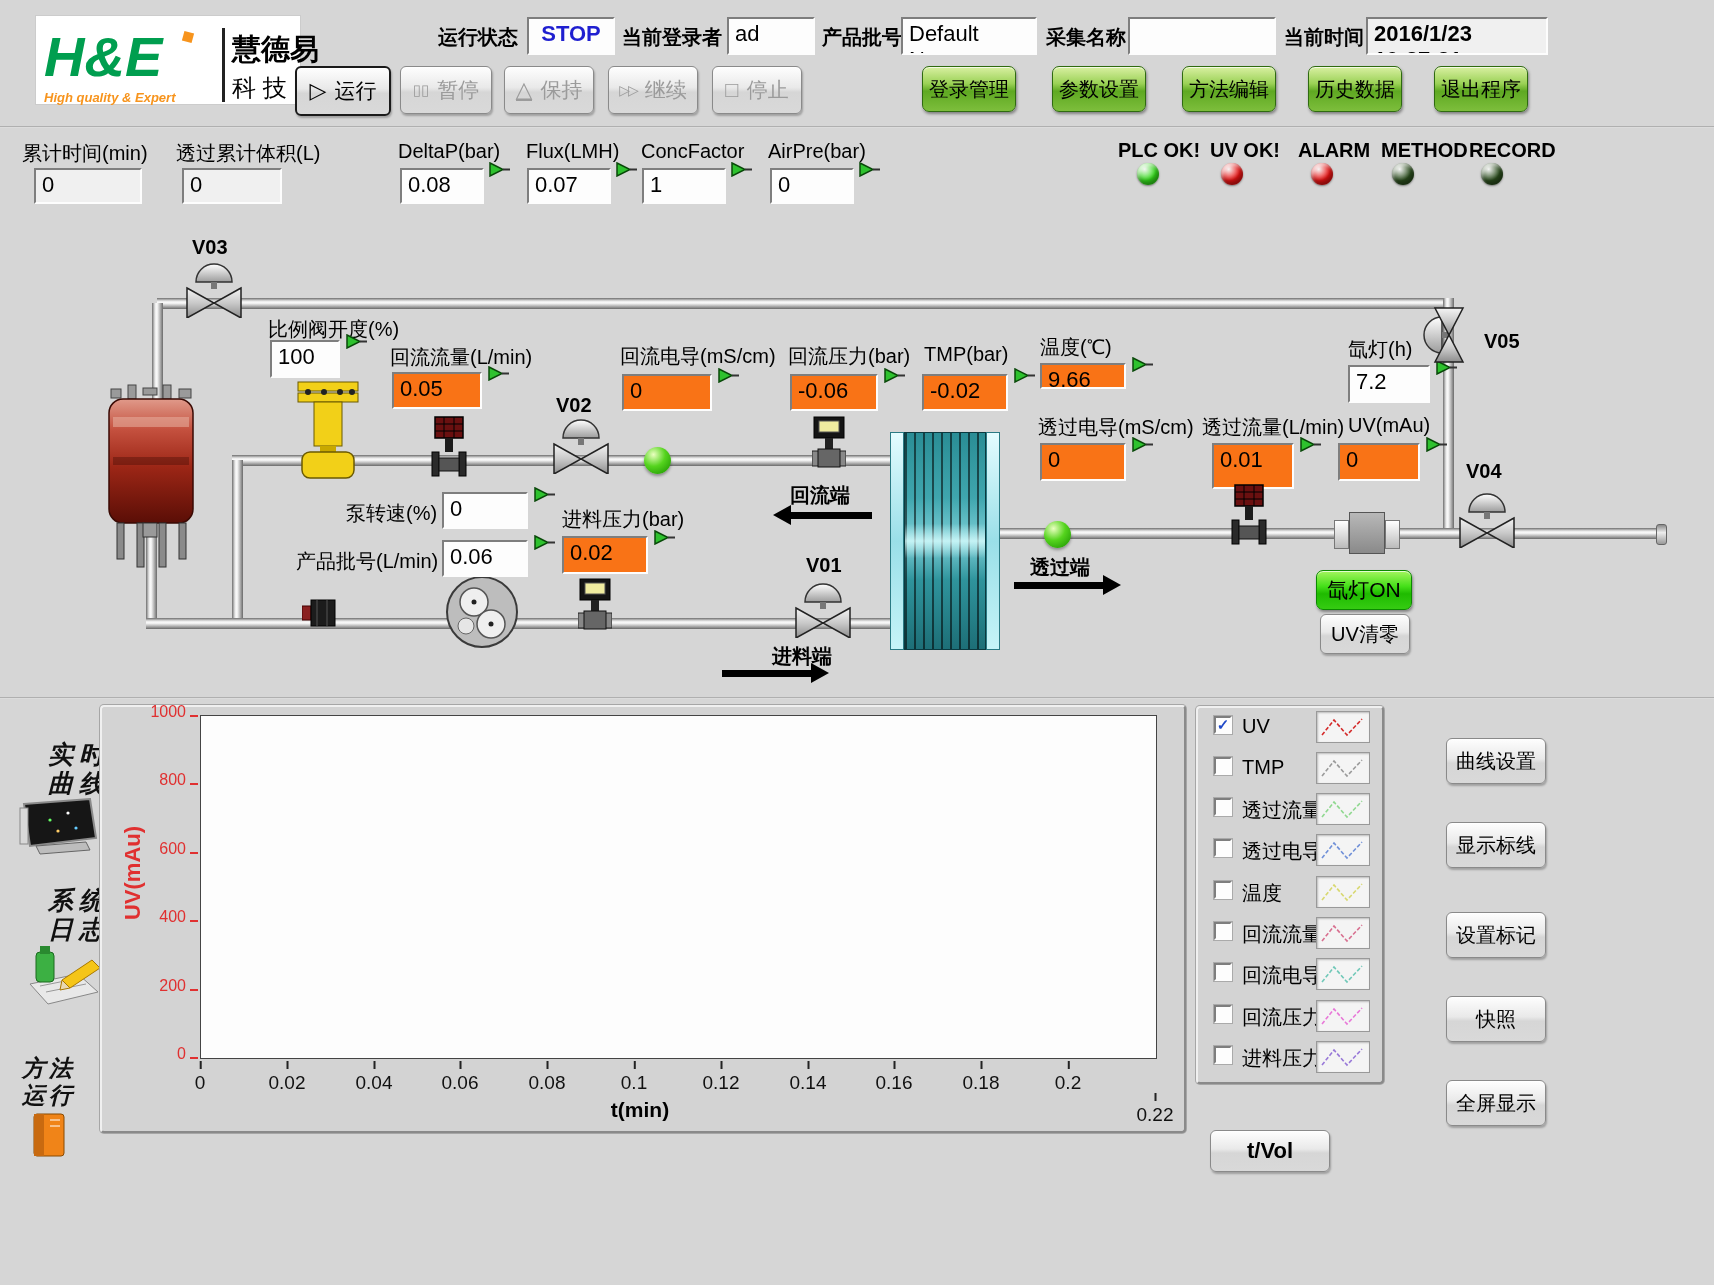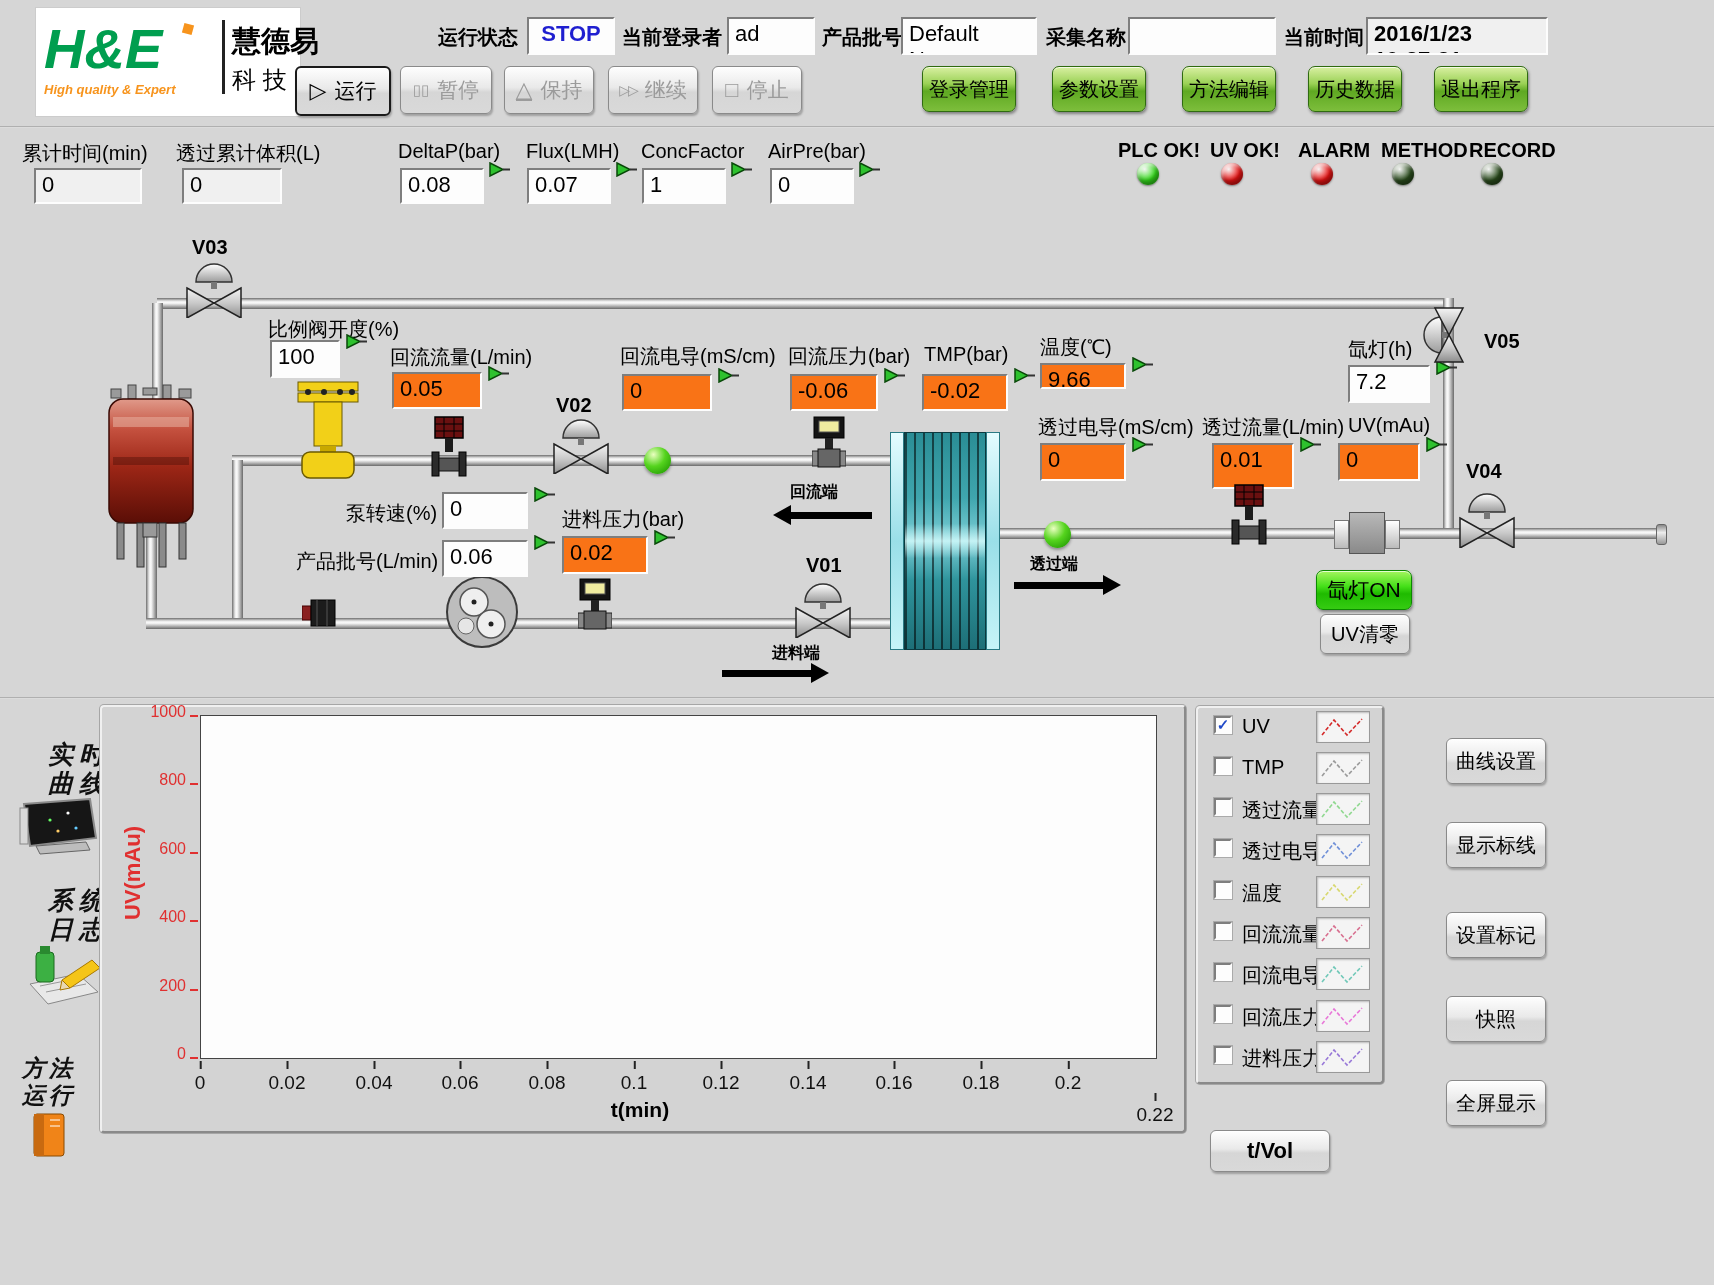--- a/index.html
+++ b/index.html
@@ -52,21 +52,21 @@
   .xtick::before{content:"";position:absolute;left:50%;top:-11px;width:2px;height:8px;background:#222;}
   .cb{position:absolute;width:18px;height:18px;background:#fdfdfd;
       border:2px solid;border-color:#7e7e7e #fdfdfd #fdfdfd #7e7e7e;box-sizing:border-box;
       box-shadow:0 0 0 1px #aaa;font-size:15px;font-weight:bold;color:#1f49c8;
       display:flex;align-items:center;justify-content:center;}
   .legrow-lbl{position:absolute;font-size:20px;white-space:nowrap;}
   .sample{position:absolute;width:52px;height:30px;background:#f4f4f4;
           border:1px solid #999;box-shadow:inset 1px 1px 2px #bbb;}
   .sidebar-txt{position:absolute;font-family:"DejaVu Serif",serif;font-style:italic;font-weight:bold;
                font-size:25px;line-height:29px;letter-spacing:6px;color:#101010;}
-  .portlbl{position:absolute;font-size:16px;font-weight:bold;}
+  .portlbl{position:absolute;font-size:20px;font-weight:bold;}
   .arrow{position:absolute;height:7px;background:#000;}
   .arrow.right::after{content:"";position:absolute;right:-17px;top:-7px;border-left:18px solid #000;
         border-top:10px solid transparent;border-bottom:10px solid transparent;}
   .arrow.left::after{content:"";position:absolute;left:-17px;top:-7px;border-right:18px solid #000;
         border-top:10px solid transparent;border-bottom:10px solid transparent;}
   .filterbody{position:absolute;border:1px solid #0a3a40;box-sizing:border-box;
     background:
       linear-gradient(180deg, rgba(255,255,255,0) 42%, rgba(220,255,255,.75) 50%, rgba(255,255,255,0) 58%),
       repeating-linear-gradient(90deg, rgba(0,0,0,.55) 0 2px, rgba(0,0,0,0) 2px 9px),
       linear-gradient(180deg,#2a8d95 0%,#3fa6ae 30%,#7fd0d8 50%,#2f949c 68%,#1d6f77 100%);}
@@ -125,21 +125,21 @@
       <rect x="2" y="1" width="30" height="21" fill="#141414" stroke="#000"></rect>
       <rect x="7" y="5" width="20" height="11" fill="#f0eca0" stroke="#555"></rect>
       <rect x="13" y="22" width="8" height="11" fill="#222"></rect>
       <rect x="0" y="35" width="8" height="15" fill="#888" stroke="#222"></rect>
       <rect x="26" y="35" width="8" height="15" fill="#888" stroke="#222"></rect>
       <rect x="6" y="33" width="22" height="18" fill="#666" stroke="#111"></rect>
     </symbol>
   </defs>
 </svg>
 
-<div class="abs" style="left:36px;top:8px;width:264px;height:108px;background:#fff;box-shadow:0 0 0 1px #ccc;">
+<div class="abs" style="left:36px;top:16px;width:264px;height:88px;background:#fff;box-shadow:0 0 0 1px #ccc;">
   <div class="abs" style="left:8px;top:8px;font-size:56px;font-weight:bold;font-style:italic;color:#009e4f;">H&amp;E</div>
   <div class="abs" style="left:147px;top:16px;width:10px;height:10px;background:#f7941d;transform:rotate(15deg);"></div>
   <div class="abs" style="left:8px;top:74px;font-size:13px;font-weight:bold;font-style:italic;color:#f7941d;white-space:nowrap;">High quality &amp; Expert</div>
   <div class="abs" style="left:186px;top:12px;width:3px;height:74px;background:#222;"></div>
   <div class="abs" style="left:196px;top:14px;font-size:29px;font-weight:bold;white-space:nowrap;">慧德易</div>
   <div class="abs" style="left:196px;top:56px;font-size:24px;font-weight:normal;white-space:nowrap;">科  技</div>
 </div>
 
 <div class="blbl" style="left:438px;top:24px;">运行状态</div>
 <div class="sunken valbox" style="left:527px;top:17px;width:88px;height:38px;text-align:center;font-weight:bold;color:#1f1fd0;"><span>STOP</span></div>

